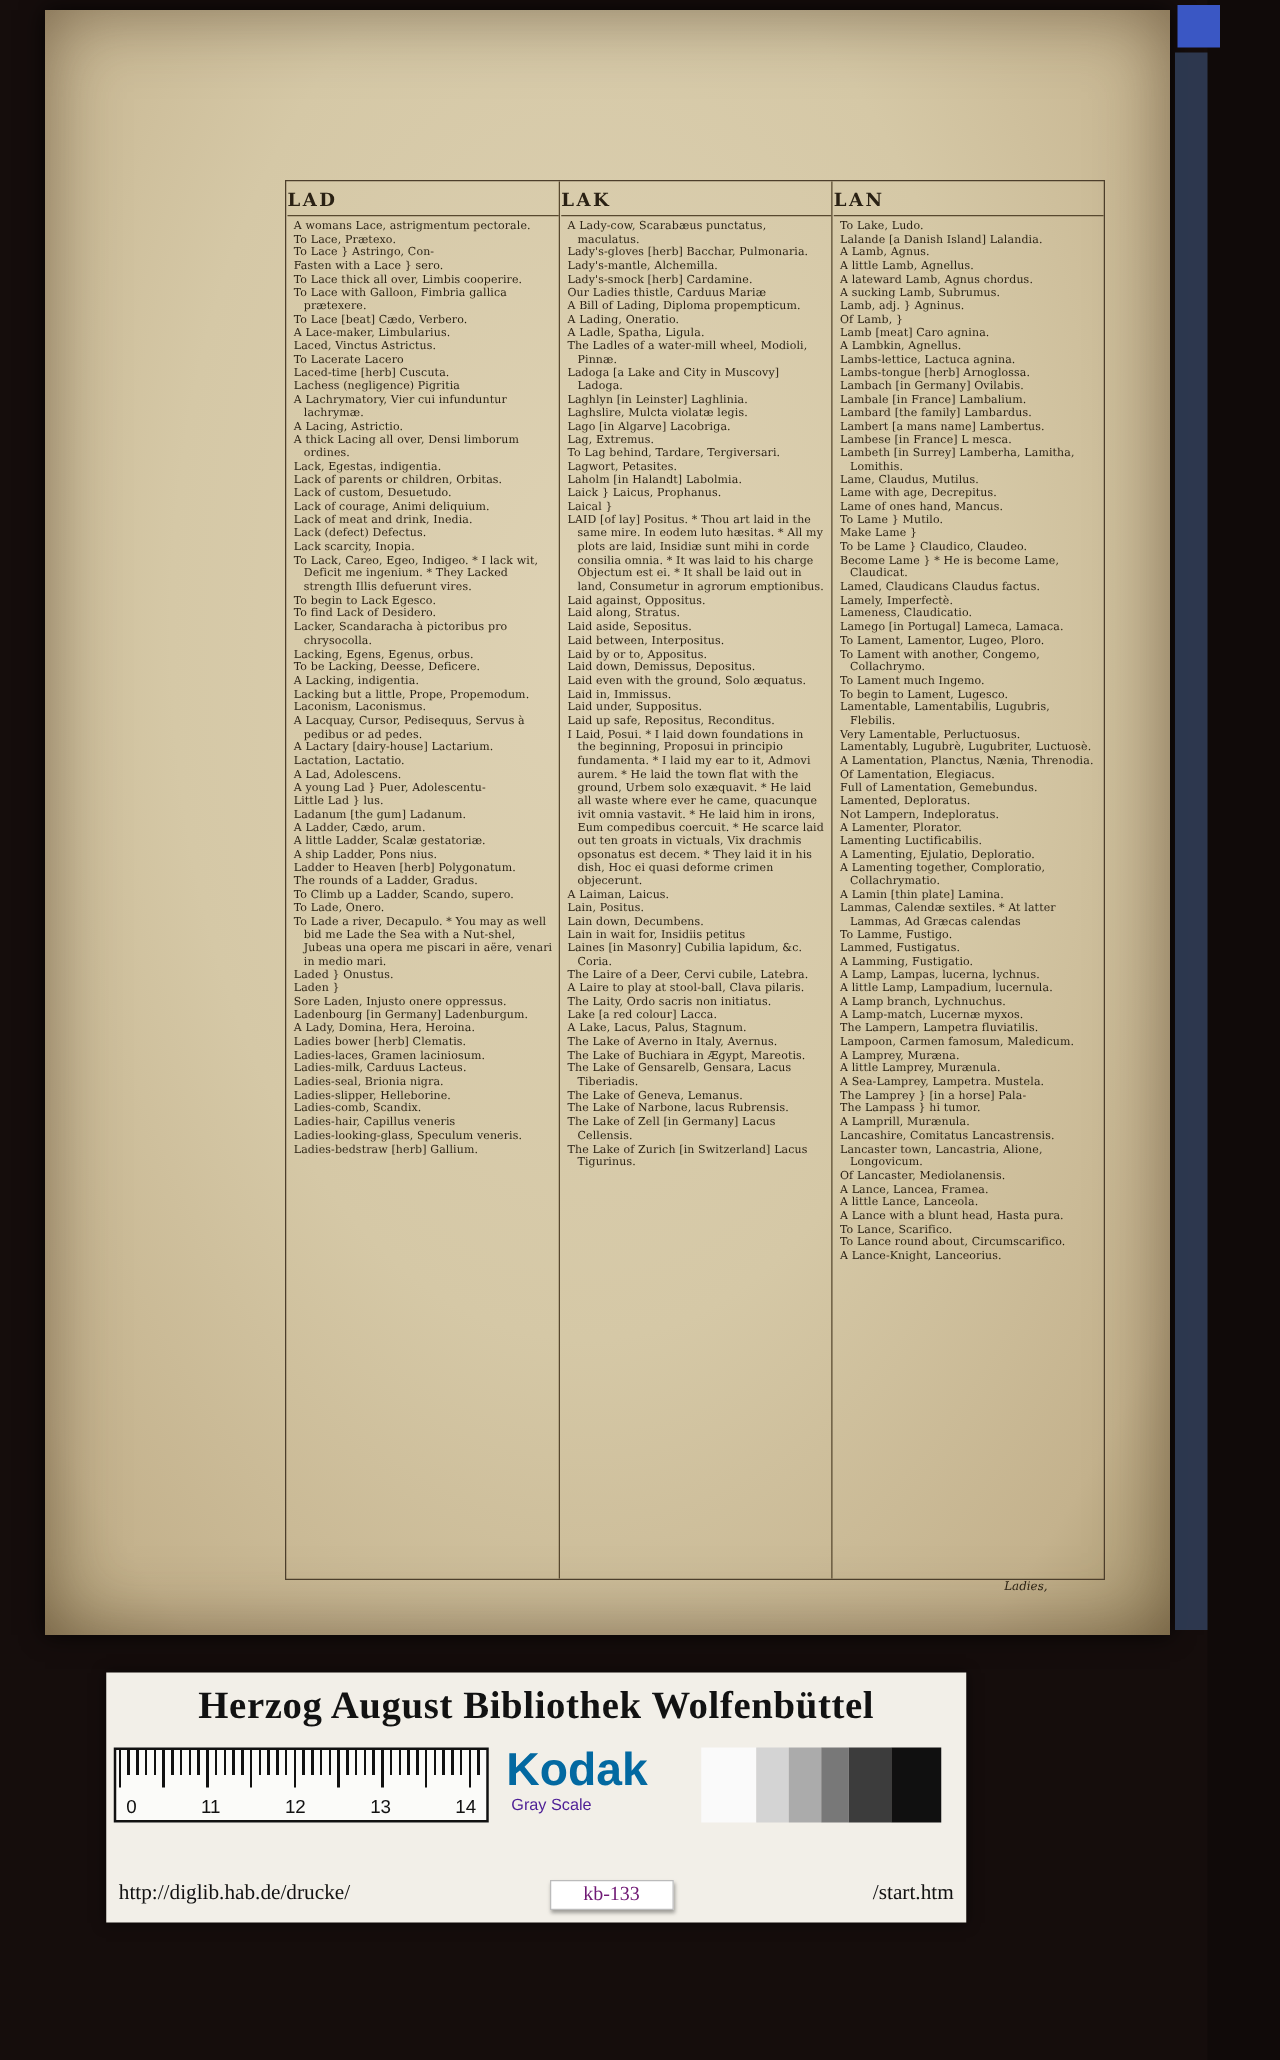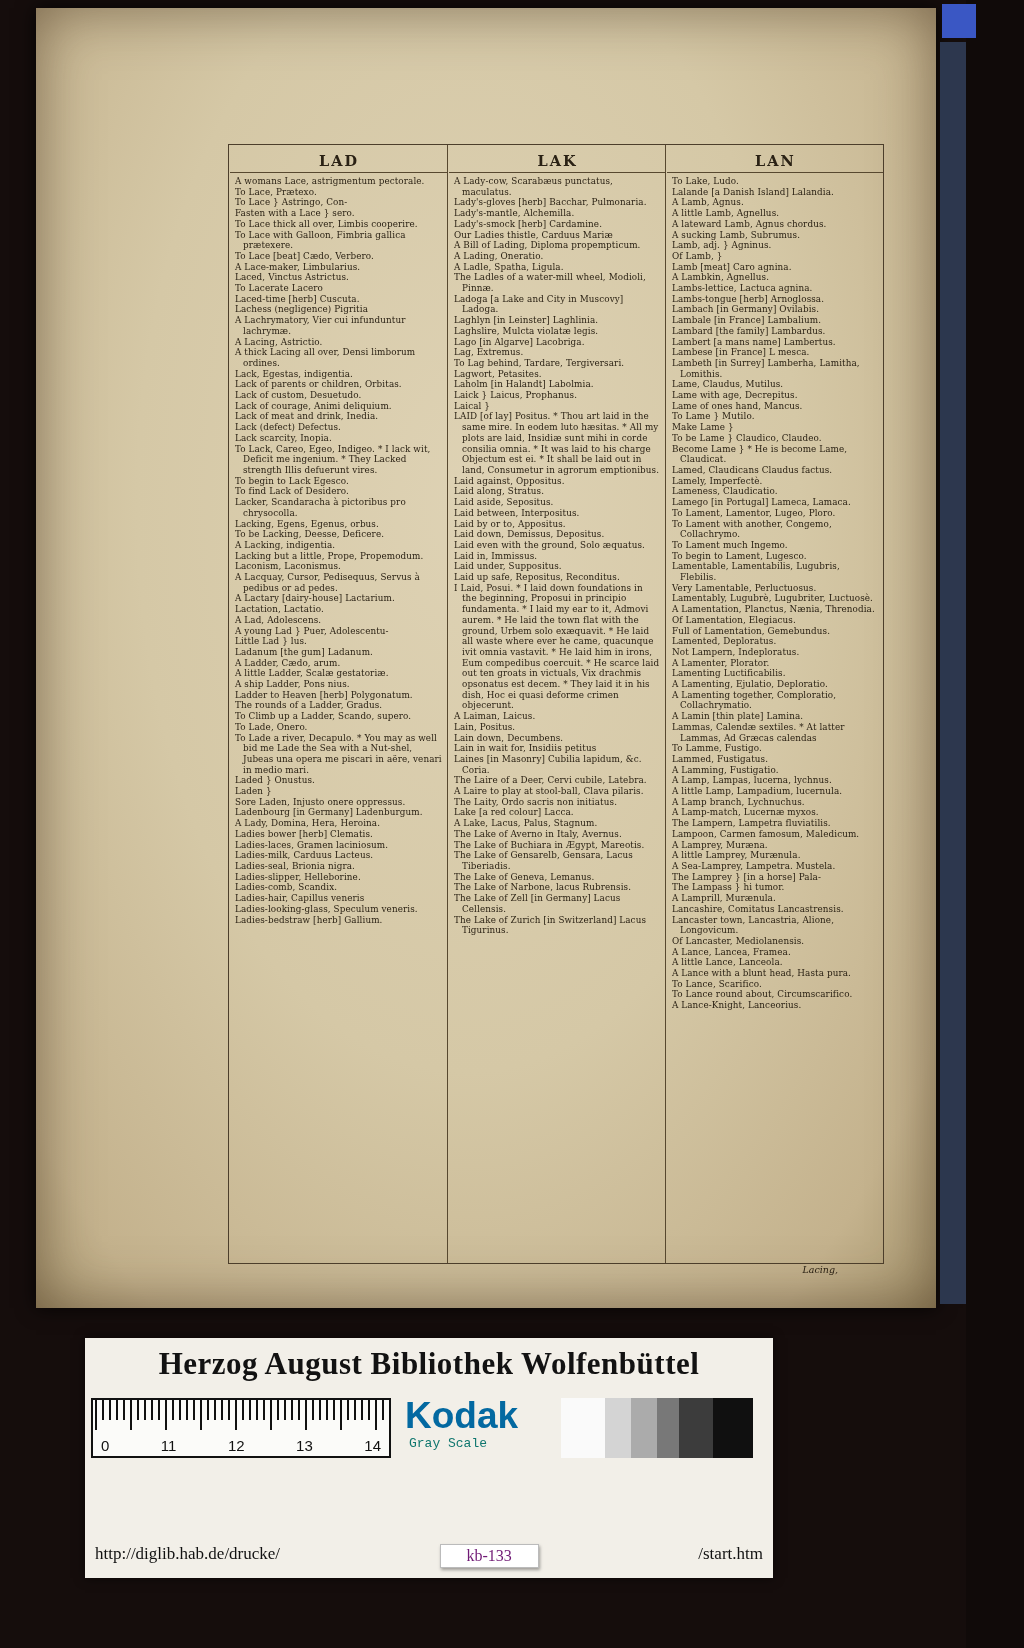--- a/index.html
+++ b/index.html
@@ -19,39 +19,39 @@
   .frame{
     position:absolute;left:192px;top:136px;width:654px;height:1118px;
     border:1.5px solid #4c3e2b;
     display:flex;flex-direction:column;
     background:transparent;
   }
   .cols{flex:1;display:flex;overflow:hidden;}
   .col{width:33.333%;padding:2px 5px 0 6px;box-sizing:border-box;overflow:hidden;}
   .col + .col{border-left:1px solid #57482f;}
   .col-header{
-    text-align:center;font-weight:bold;font-size:14.5px;letter-spacing:2px;
+    text-align:left;font-weight:bold;font-size:14.5px;letter-spacing:2px;
     color:#2a2114;padding:5px 0 3px 0;border-bottom:1px solid #57482f;margin:0 -6px 3px -5px;
   }
   .entry{
     margin:0;padding-left:8px;text-indent:-8px;
     font-size:8.8px;line-height:10.7px;color:#261d10;
     letter-spacing:.1px;
   }
   .catchword{
     position:absolute;right:98px;top:1256px;
     font-size:9.5px;color:#261d10;font-style:italic;
   }
   
   .edge-strip{position:absolute;left:940px;top:42px;width:26px;height:1262px;background:#31405a;opacity:.85;}
   .edge-square{position:absolute;left:942px;top:4px;width:34px;height:34px;background:#3a57c4;}
   .edge-dark{position:absolute;left:966px;top:0;width:58px;height:1648px;background:#100a09;}
   
   .footer{
-    position:absolute;left:85px;top:1338px;width:688px;height:240px;
+    position:absolute;left:85px;top:1338px;width:688px;height:200px;
     background:#f2efe8;box-shadow:0 0 10px rgba(0,0,0,.6);
     font-family:"Liberation Serif", serif;
   }
   .footer-title{
     text-align:center;font-weight:bold;font-size:31px;color:#121212;
     padding-top:8px;letter-spacing:.5px;
   }
   .scale-row{position:absolute;left:6px;top:58px;width:676px;height:66px;display:flex;align-items:stretch;}
   .ruler{
     position:relative;width:300px;height:60px;border:2px solid #111;background:#fbfbf9;box-sizing:border-box;margin-top:2px;
@@ -63,21 +63,21 @@
   .ruler-ticks2{
     position:absolute;left:2px;right:2px;top:0;height:30px;
     background:repeating-linear-gradient(to right,#111 0 2px,transparent 2px 35px);
   }
   .ruler-numbers{
     position:absolute;left:0;right:0;bottom:2px;display:flex;justify-content:space-between;
     padding:0 8px;font-family:"Liberation Sans", sans-serif;font-size:15px;color:#111;
   }
   .kodak-block{width:170px;padding-left:14px;box-sizing:border-box;}
   .kodak-word{font-family:"Liberation Sans", sans-serif;font-weight:bold;font-size:37px;color:#0369a1;line-height:40px;}
-  .grayscale-label{font-family:Liberation Mono, monospace;font-size:13px;color:#0f766e;padding-left:4px;}
+  .grayscale-label{font-family:Liberation Sans, sans-serif;font-size:13px;color:#4c1d95;padding-left:4px;}
   .patches{flex:1;display:flex;margin-top:2px;height:60px;}
   .patch{height:100%;}
   .url-row{
     position:absolute;left:10px;right:10px;bottom:6px;height:28px;
     display:flex;align-items:flex-start;justify-content:space-between;
     font-size:17px;color:#111;
   }
   .id-box{
     background:#fff;border:1px solid #bbb;box-shadow:1px 2px 3px rgba(0,0,0,.35);
     padding:2px 26px;font-size:16px;color:#701a75;
@@ -283,21 +283,21 @@
             <p class="entry">A little Lance, Lanceola.</p>
             <p class="entry">A Lance with a blunt head, Hasta pura.</p>
             <p class="entry">To Lance, Scarifico.</p>
             <p class="entry">To Lance round about, Circumscarifico.</p>
             <p class="entry">A Lance-Knight, Lanceorius.</p>
           </div>
       </div>
 
     </div>
   </div>
-  <div class="catchword">Lacing,</div>
+  <div class="catchword">Ladies,</div>
 </div>
 
 <div class="edge-dark"></div>
 <div class="edge-strip"></div>
 <div class="edge-square"></div>
 
 <div class="footer">
   <div class="footer-title">Herzog August Bibliothek Wolfenbüttel</div>
 
   <div class="scale-row">

